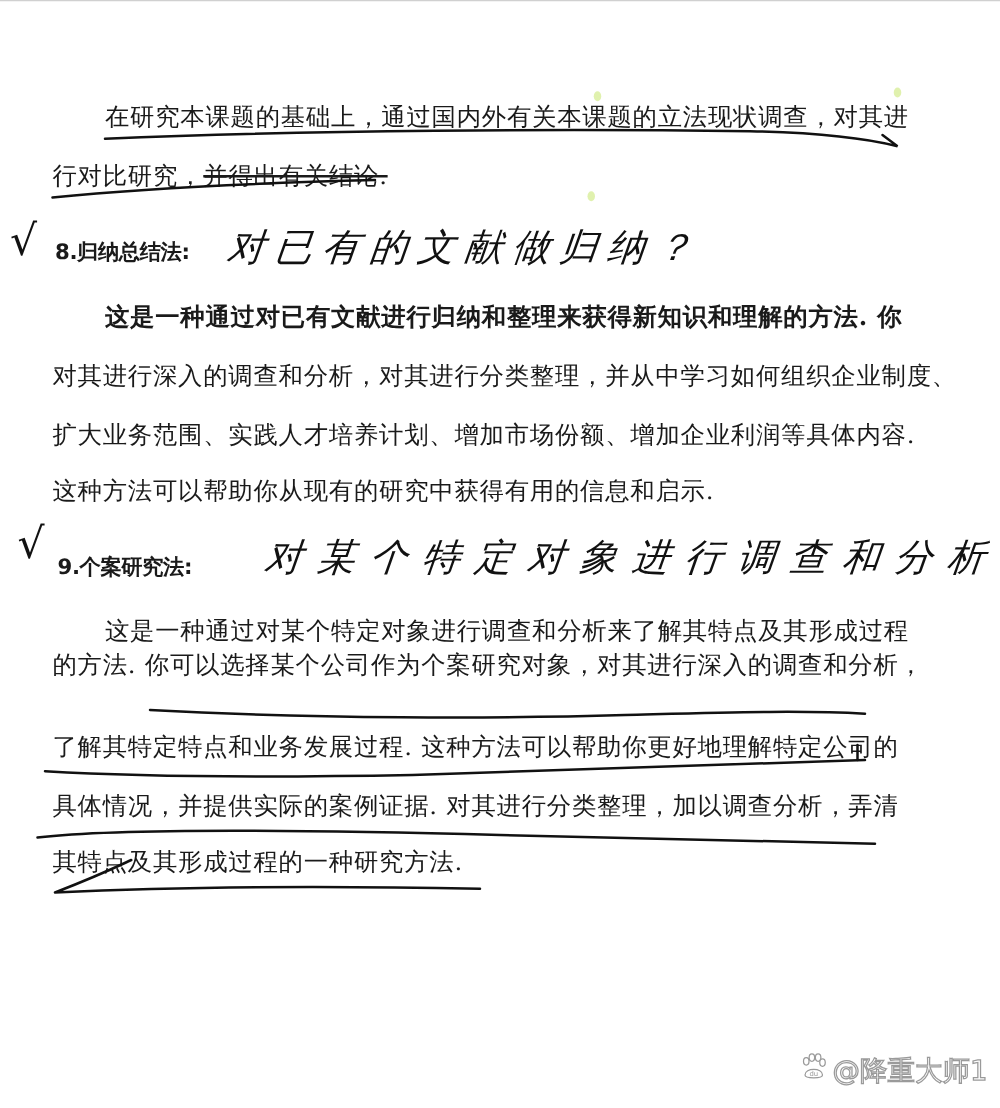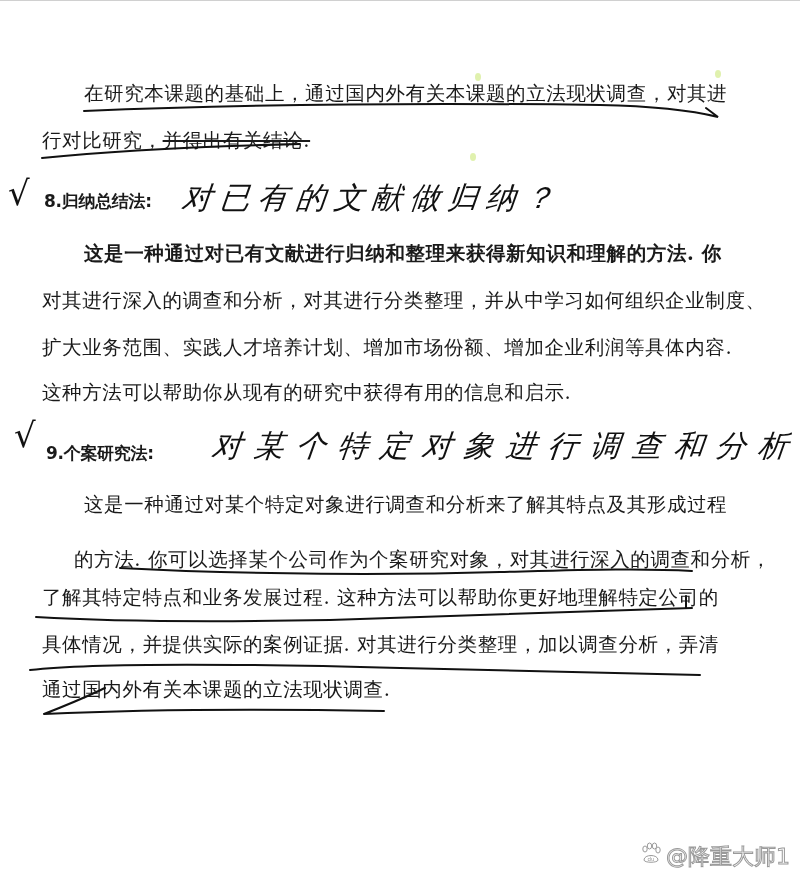--- a/index.html
+++ b/index.html
@@ -112,24 +112,24 @@
   <div class="line" style="left:84px;top:242px;font-weight:bold;">这是一种通过对已有文献进行归纳和整理来获得新知识和理解的方法. 你</div>
   <div class="line" style="left:42px;top:289px;">对其进行深入的调查和分析，对其进行分类整理，并从中学习如何组织企业制度、</div>
   <div class="line" style="left:42px;top:336px;">扩大业务范围、实践人才培养计划、增加市场份额、增加企业利润等具体内容.</div>
   <div class="line" style="left:42px;top:381px;">这种方法可以帮助你从现有的研究中获得有用的信息和启示.</div>
 
   <div class="check" style="left:14px;top:418px;">√</div>
   <div class="heading" style="left:46px;top:442px;">9.个案研究法:</div>
   <div class="hand" style="left:212px;top:426px;letter-spacing:12px;">对某个特定对象进行调查和分析</div>
 
   <div class="line" style="left:84px;top:493px;">这是一种通过对某个特定对象进行调查和分析来了解其特点及其形成过程</div>
-  <div class="line" style="left:42px;top:548px;margin-left:32px;">的方法. 你可以选择某个公司作为个案研究对象，对其进行深入的调查和分析，</div>
+  <div class="line" style="left:42px;top:520px;">的方法. 你可以选择某个公司作为个案研究对象，对其进行深入的调查和分析，</div>
   <div class="line" style="left:42px;top:586px;">了解其特定特点和业务发展过程. 这种方法可以帮助你更好地理解特定公司的</div>
   <div class="line" style="left:42px;top:633px;">具体情况，并提供实际的案例证据. 对其进行分类整理，加以调查分析，弄清</div>
-  <div class="line" style="left:42px;top:678px;">通过国内外有关本课题的立法现状调查.</div>
+  <div class="line" style="left:42px;top:678px;">其特点及其形成过程的一种研究方法.</div>
 </div>
 
 <svg class="overlay" viewBox="0 0 800 886">
   <g fill="none" stroke="#111" stroke-width="2" stroke-linecap="round">
 
     <path d="M84 111 C 250 104, 450 103, 600 105 C 650 106, 690 110, 718 117 L 706 108"></path>
     <path d="M42 158 C 120 150, 220 146, 300 144"></path>
 
     <path d="M120 568 C 250 575, 400 575, 500 572 C 580 570, 640 568, 692 571"></path>
     <path d="M36 617 C 120 622, 220 622, 330 620 C 480 615, 600 610, 692 608"></path>

